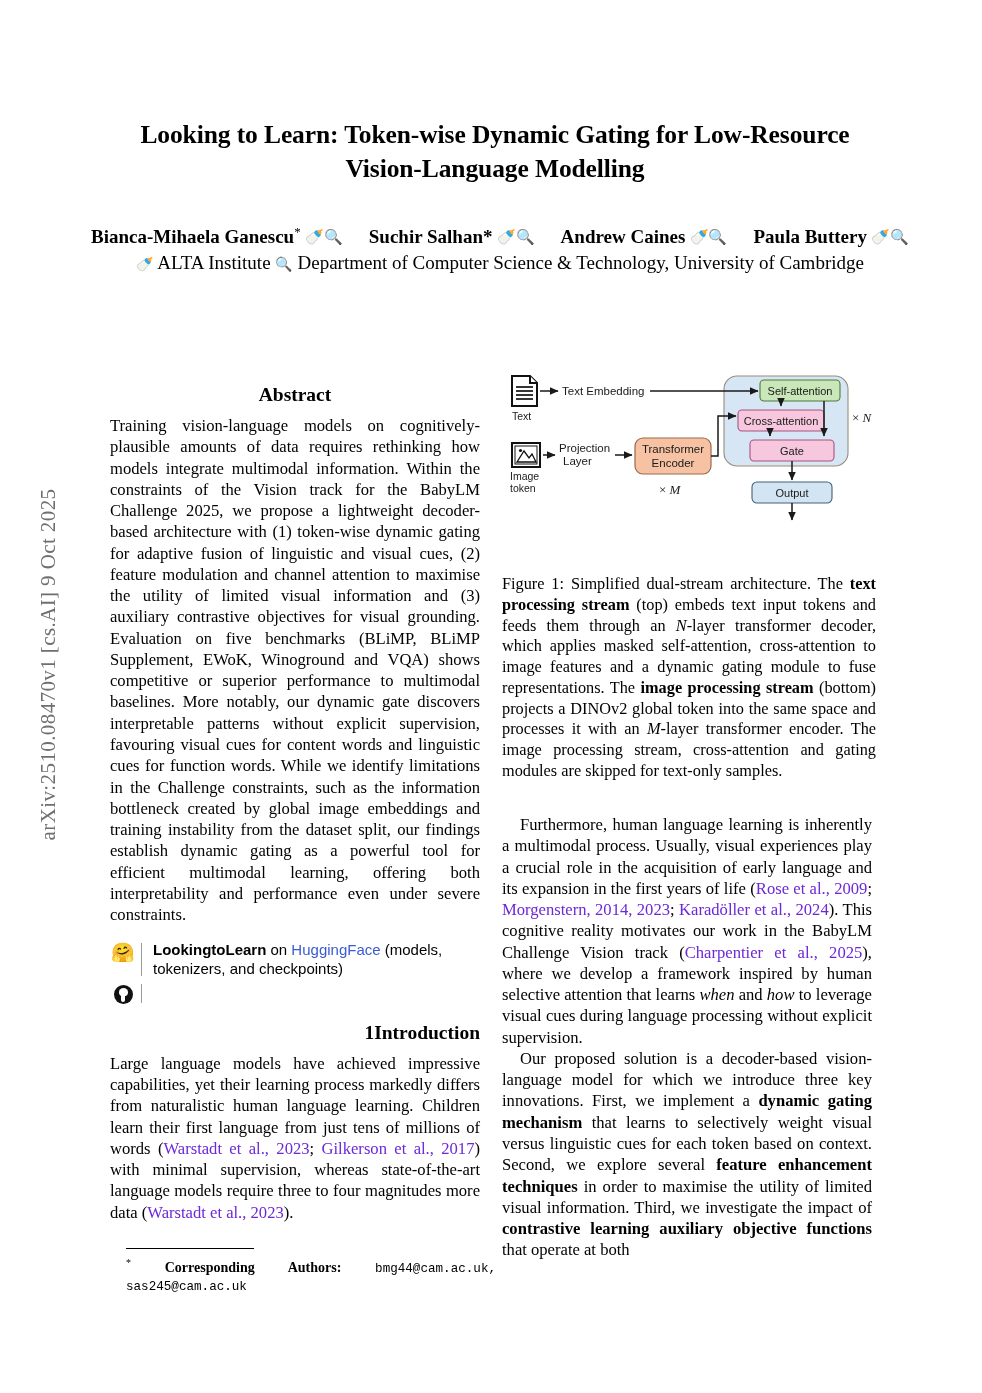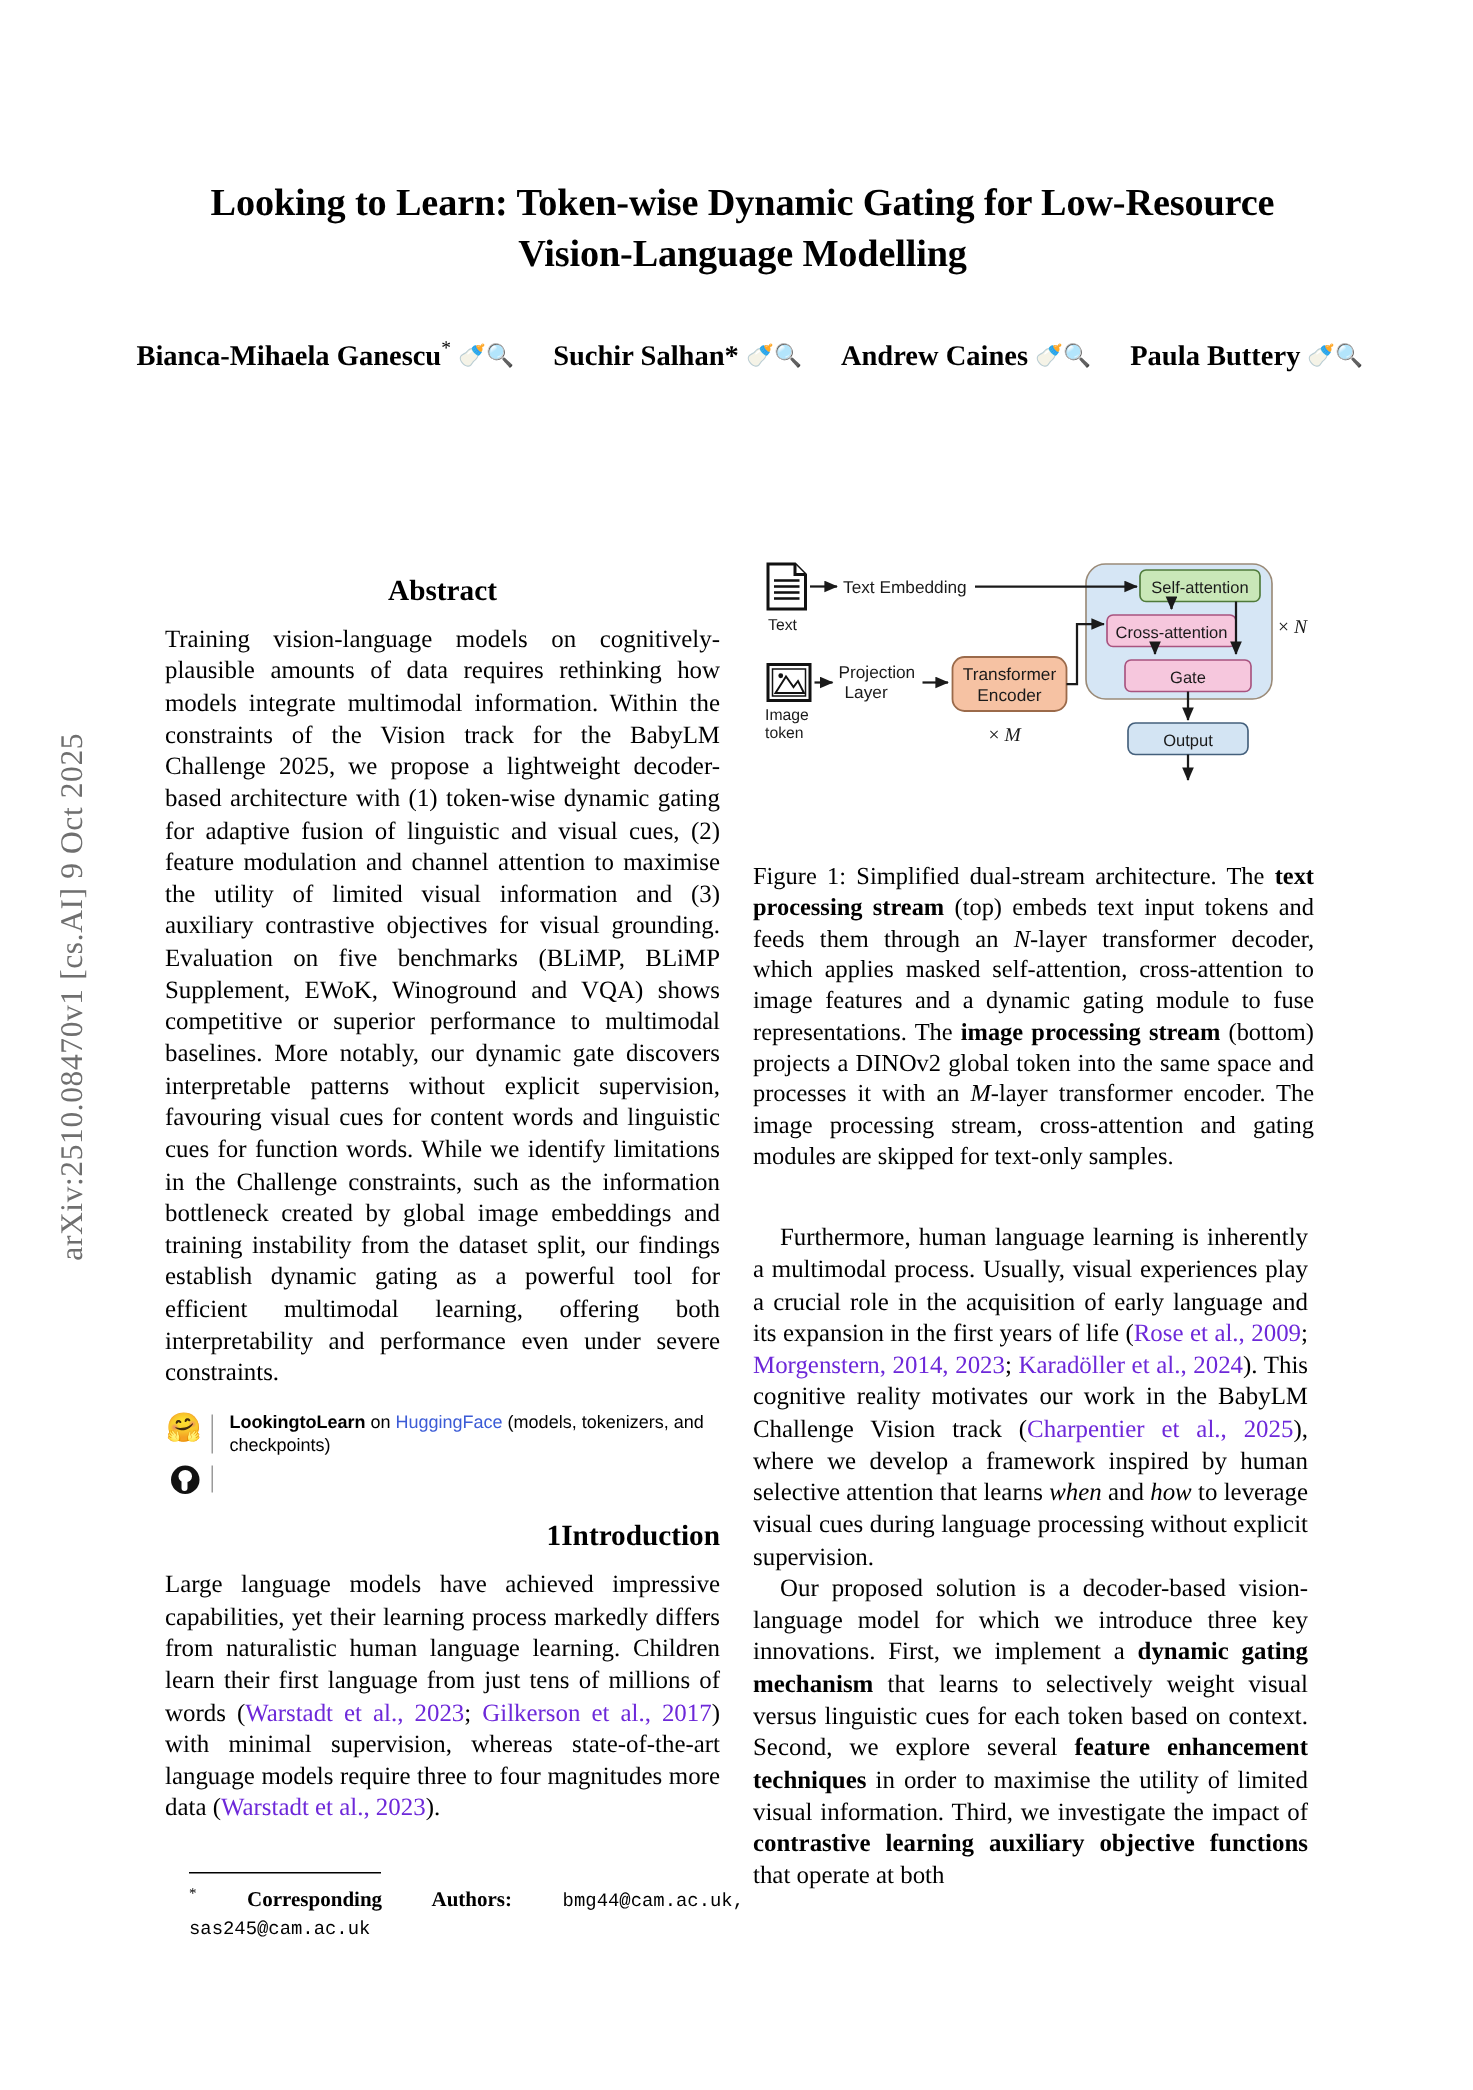--- a/index.html
+++ b/index.html
@@ -89,21 +89,21 @@
     width:26px; min-width:26px; text-align:center;
     font-family:"DejaVu Sans", sans-serif; font-size:19px; line-height:1.15;
     padding-top:1px;
   }
   .repo-bar {
     width:1px; background:#9a9a9a; align-self:stretch;
     margin:2px 11px 2px 5px;
   }
   .repo-text {
     font-family:"Liberation Sans", sans-serif;
-    font-size:12px; line-height:1.22; flex:1;
+    font-size:15px; line-height:1.22; flex:1;
   }
   .repo-text b { font-weight:bold; }
   .hf-link { color:#3b5bd6; }
   .gh-link { color:#3b5bd6; }
   .gh-mark {
     display:inline-block; width:19px; height:19px; border-radius:50%;
     background:#111; position:relative; vertical-align:-4px;
   }
   .gh-mark::before{
     content:""; position:absolute; left:5px; top:3.5px;
@@ -144,20 +144,26 @@
     <span class="author"><span>Bianca-Mihaela Ganescu</span><span class="sup">*</span> <span class="emoji">🍼🔍</span></span><span class="author"><span>Suchir Salhan*</span> <span class="emoji">🍼🔍</span></span><span class="author"><span>Andrew Caines</span> <span class="emoji">🍼🔍</span></span><span class="author"><span>Paula Buttery</span> <span class="emoji">🍼🔍</span></span>
   </div>
 
   <div id="title-block">
     <div id="paper-title">
       <span>Looking to Learn: Token-wise Dynamic Gating for Low-Resource</span><br>
       <span>Vision-Language Modelling</span>
     </div>
   </div>
 
+  <div id="affil-row">
+    <span class="emoji-sm">🍼</span>
+    <span>ALTA Institute</span>
+    <span class="emoji-sm">🔍</span>
+    <span>Department of Computer Science &amp; Technology, University of Cambridge</span>
+  </div>
 
   <div class="col" id="col-left">
 
     <h2 class="section-head">Abstract</h2>
 
     <p class="body">Training vision-language models on cognitively-plausible amounts of data requires rethinking how models integrate multimodal information. Within the constraints of the Vision track for the BabyLM Challenge 2025, we propose a lightweight decoder-based architecture with (1) token-wise dynamic gating for adaptive fusion of linguistic and visual cues, (2) feature modulation and channel attention to maximise the utility of limited visual information and (3) auxiliary contrastive objectives for visual grounding. Evaluation on five benchmarks (BLiMP, BLiMP Supplement, EWoK, Winoground and VQA) shows competitive or superior performance to multimodal baselines. More notably, our dynamic gate discovers interpretable patterns without explicit supervision, favouring visual cues for content words and linguistic cues for function words. While we identify limitations in the Challenge constraints, such as the information bottleneck created by global image embeddings and training instability from the dataset split, our findings establish dynamic gating as a powerful tool for efficient multimodal learning, offering both interpretability and performance even under severe constraints.</p>
 
     <div id="repo-box">
       <div class="repo-row">
         <div class="repo-icon">🤗</div>

